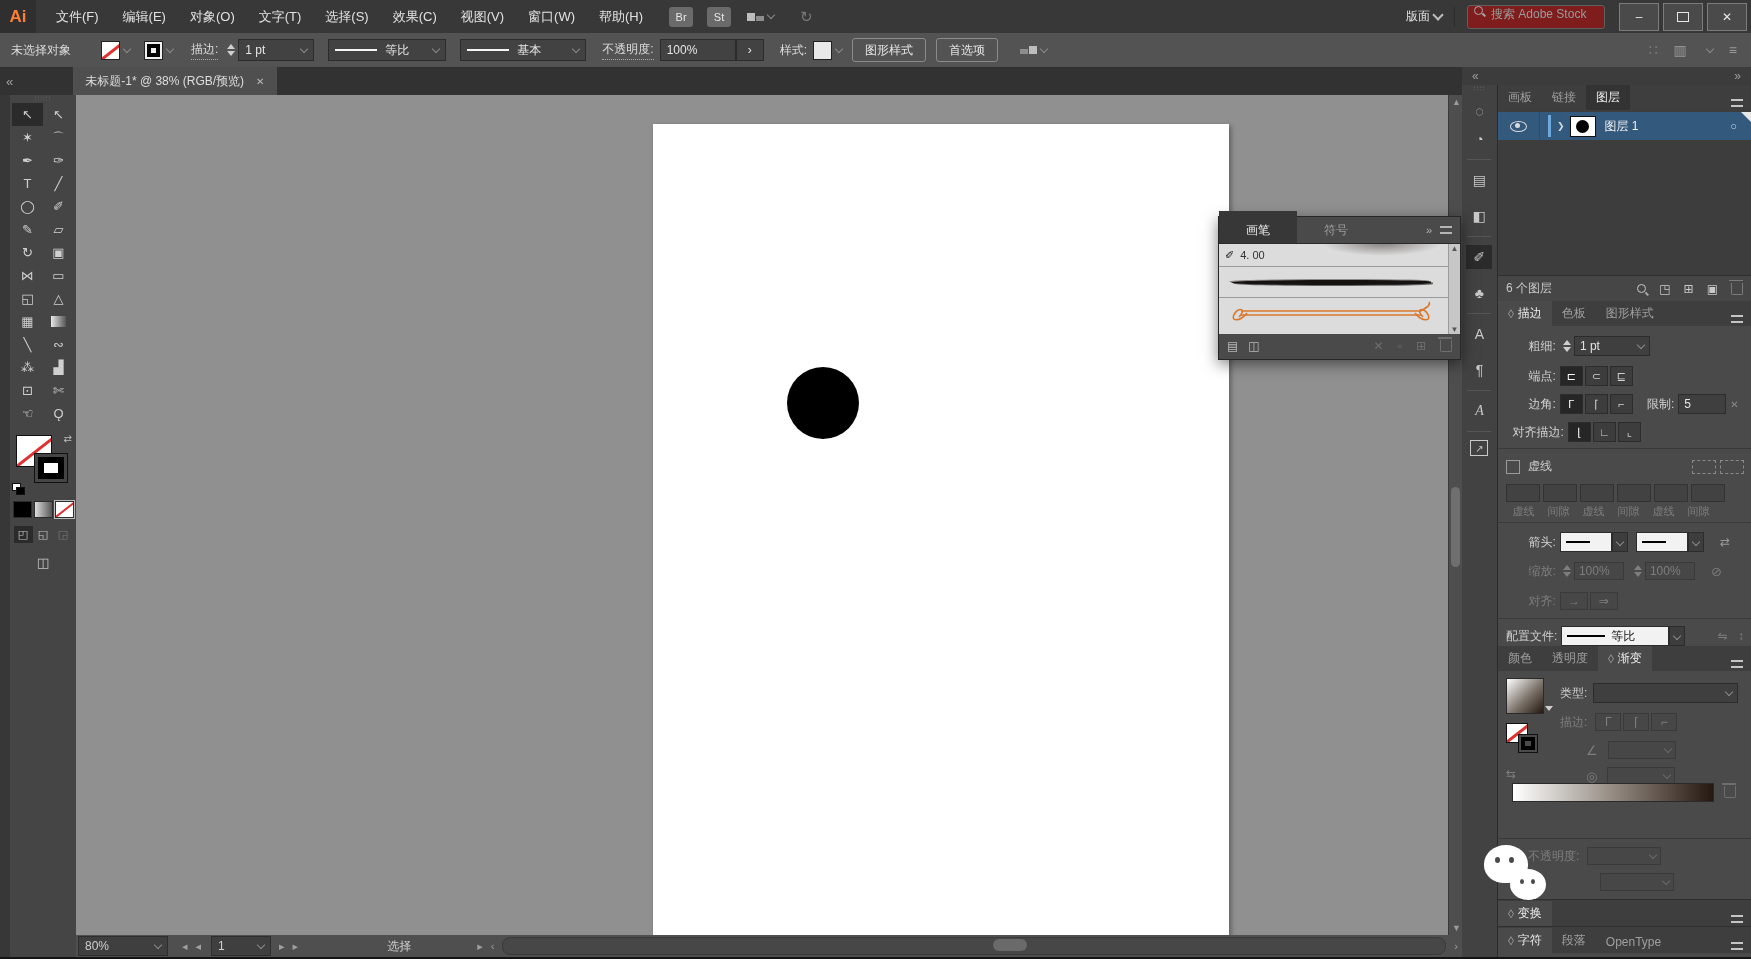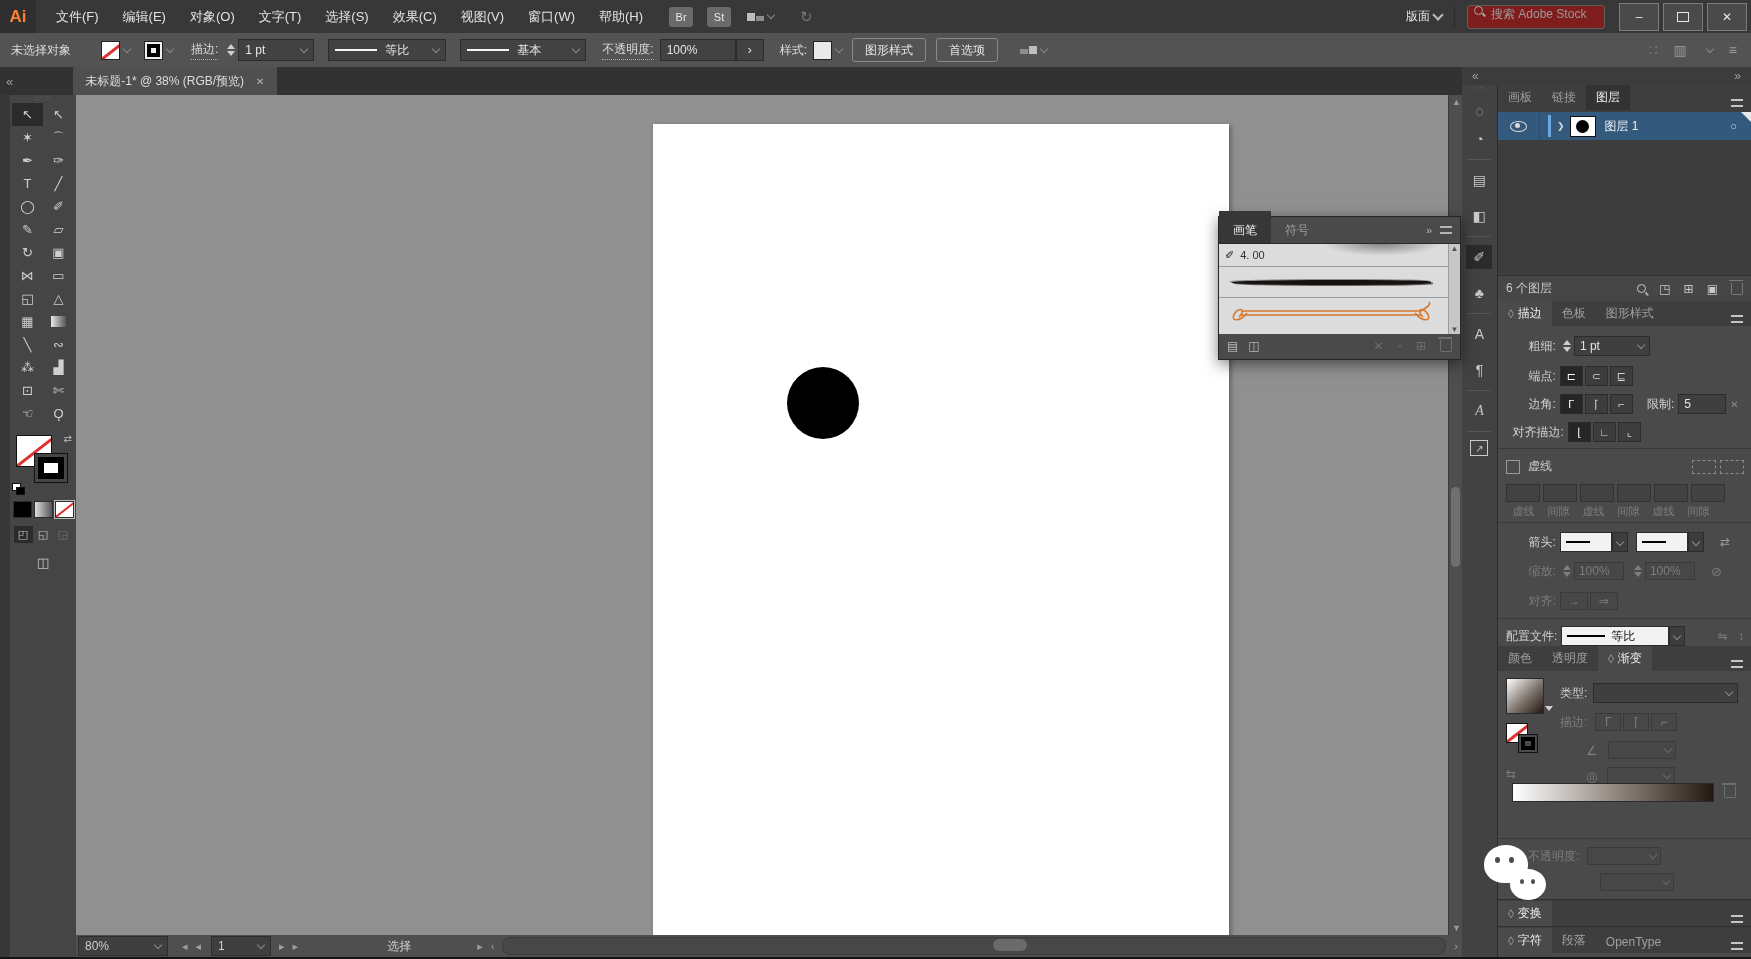--- a/index.html
+++ b/index.html
@@ -95,21 +95,21 @@
   
   .statusbar{left:76px;top:935px;width:1386px;height:22px;background:#4f4f4f;display:flex;align-items:center;color:#cfcfcf;}
   .sb-box{height:18px;background:#3f3f3f;border:1px solid #2e2e2e;display:flex;align-items:center;padding:0 6px;}
   .sb-nav{color:#9f9f9f;font-size:11px;margin:0 4px;}
   .hthumb{width:34px;height:12px;background:#6a6a6a;border-radius:6px;}
   .bottombar{left:0;top:957px;width:1751px;height:2px;background:#141414;}
   
   .brushpanel{left:1218px;top:216px;width:241px;height:142px;background:#4a4a4a;border:1px solid #262626;
               box-shadow:0 4px 14px rgba(0,0,0,.5);z-index:30;}
   .bp-tabs{height:26px;display:flex;align-items:center;}
-  .bp-tab{padding:0 14px;height:38px;display:flex;align-items:center;color:#9f9f9f;}
+  .bp-tab{padding:0 27px;height:38px;display:flex;align-items:center;color:#9f9f9f;}
   .bp-tab.active{background:#373737;color:#eee;}
   .bp-hicons{margin-left:auto;color:#b5b5b5;padding-right:8px;display:flex;gap:8px;font-size:11px;}
   .bp-content{position:relative;height:90px;background:#dcdcdc;border-top:1px solid #2a2a2a;overflow:hidden;}
   .bp-row{position:relative;height:30px;border-bottom:1px solid #9b9b9b;display:flex;align-items:center;padding:0 6px;}
   .bp-row.first{height:22px;color:#333;}
   .bp-smudge{position:absolute;right:18px;top:-14px;width:120px;height:26px;border-radius:50%;
              background:radial-gradient(ellipse at center,rgba(60,55,50,.55),rgba(60,55,50,0) 70%);}
   .charcoal{width:200px;height:5px;background:#151210;border-radius:60% 40% 50% 60%;
             box-shadow:2px 1px 0 rgba(20,18,16,.6),-2px -1px 0 rgba(20,18,16,.4);margin-left:6px;}
   .bp-scroll{position:absolute;right:0;top:0;width:11px;height:100%;background:#c7c7c7;border-left:1px solid #9b9b9b;

